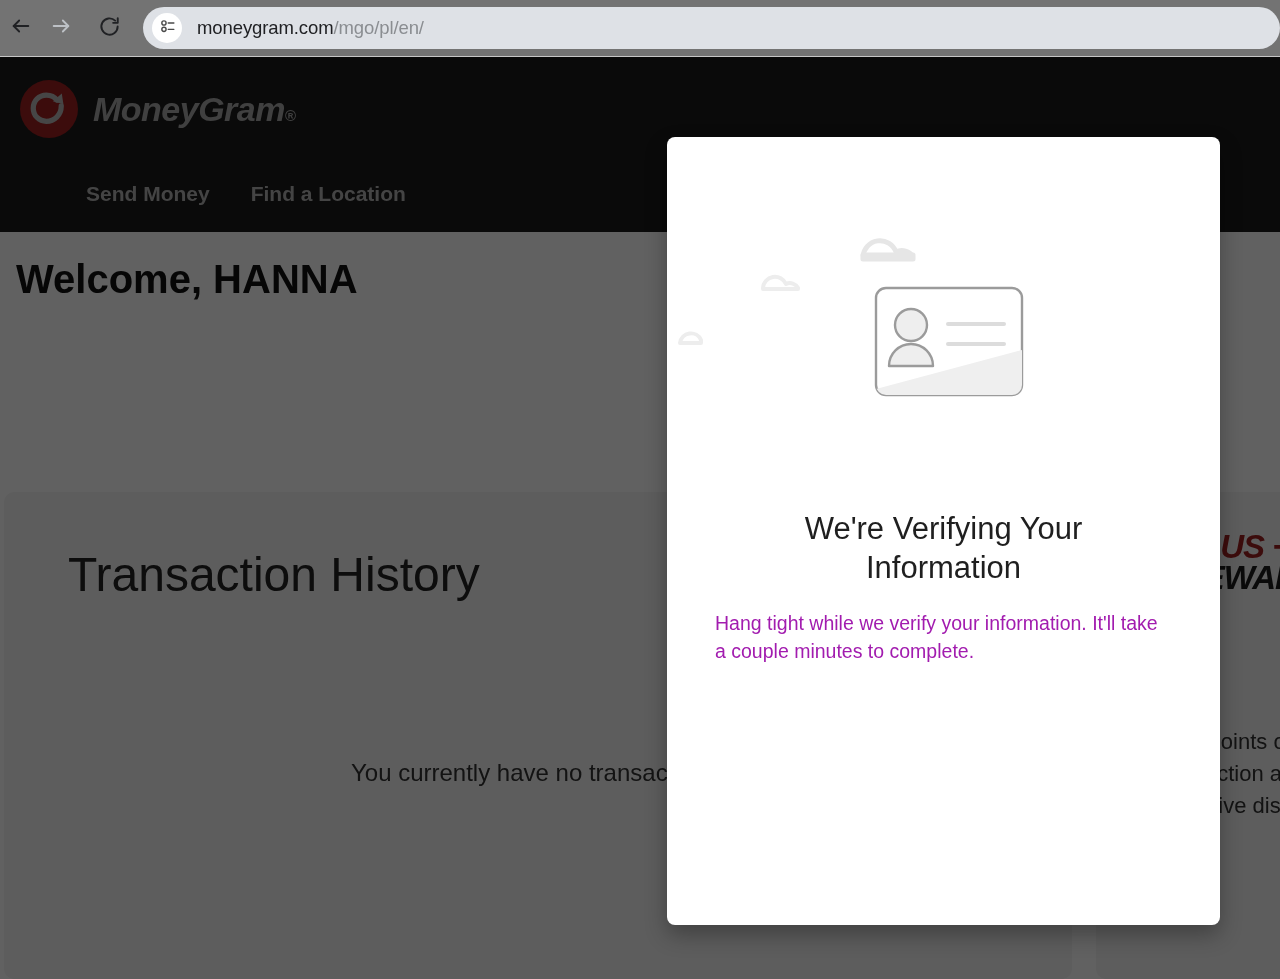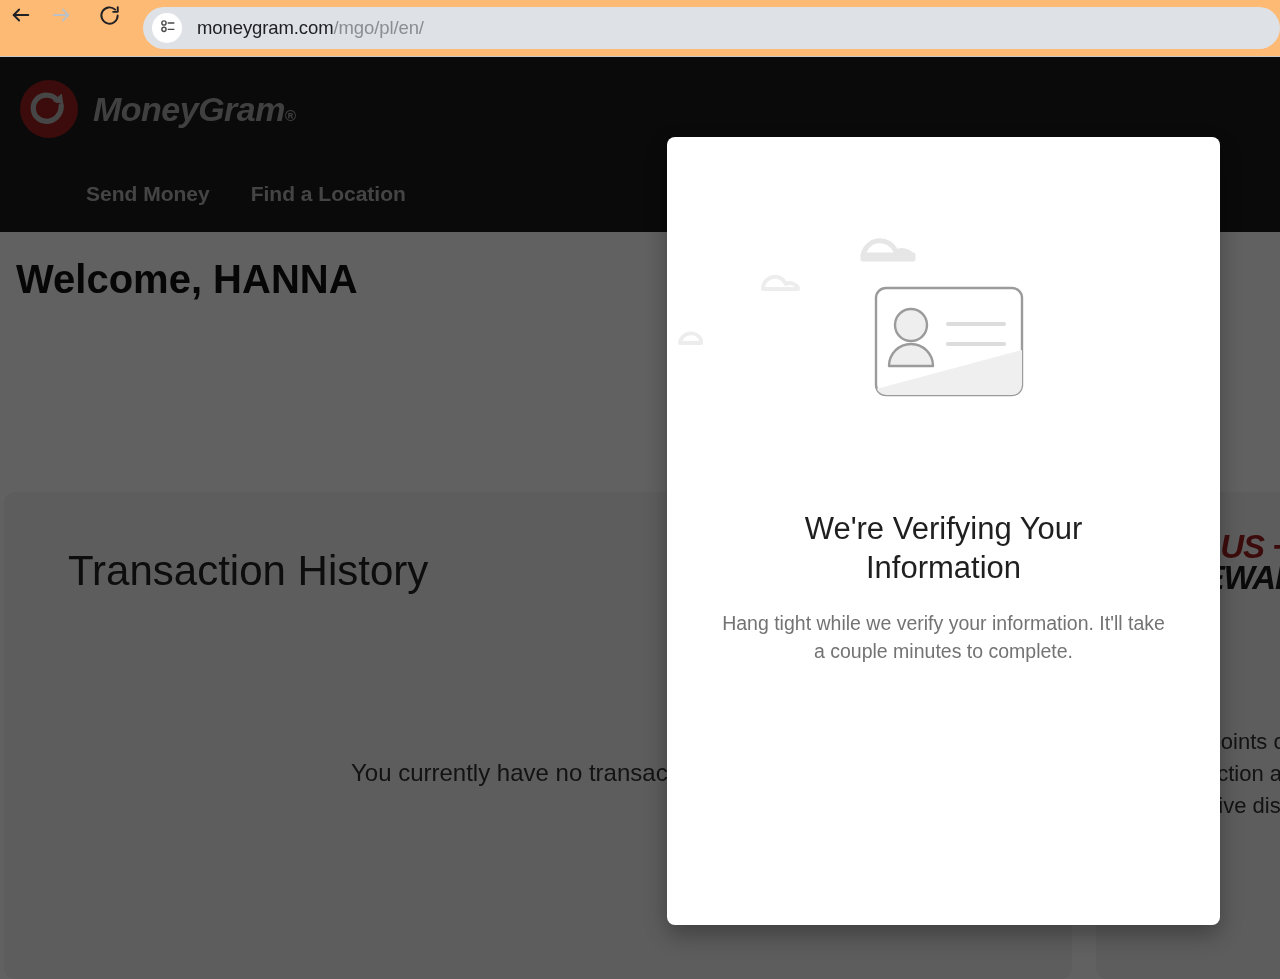--- a/index.html
+++ b/index.html
@@ -13,25 +13,25 @@
     font-family: "Liberation Sans", sans-serif;
     background: #ffffff;
   }
 
   
   #browser-chrome {
     position: absolute;
     top: 0; left: 0;
     width: 1280px;
     height: 57px;
-    background: #fdba74;
+    background: #737373;
     border-bottom: 1px solid #c7c7c7;
     box-sizing: border-box;
     display: flex;
-    align-items: flex-start;
+    align-items: center;
   }
   .nav-btn {
     width: 34px;
     height: 34px;
     display: flex;
     align-items: center;
     justify-content: center;
     margin-left: 6px;
     border-radius: 50%;
   }
@@ -159,21 +159,21 @@
     top: 260px;
     width: 1068px;
     height: 487px;
     background: #f4f4f4;
     border-radius: 10px;
   }
   #transaction-history-title {
     position: absolute;
     left: 64px;
     top: 55px;
-    font-size: 42px;
+    font-size: 48px;
     color: #222222;
     white-space: nowrap;
   }
   #transaction-empty-text {
     position: absolute;
     left: 0;
     top: 267px;
     width: 100%;
     text-align: center;
     font-size: 24px;
@@ -260,24 +260,24 @@
     font-size: 31px;
     line-height: 1.26;
     color: #1f1f1f;
     font-weight: 400;
   }
   #modal-subtitle {
     position: absolute;
     left: 48px;
     top: 472px;
     width: 457px;
-    text-align: center;
+    text-align: left;
     font-size: 19.5px;
     line-height: 1.45;
-    color: #737373;
+    color: #a21caf;
   }
 </style>
 </head>
 <body>
 
 <div id="browser-chrome">
 
   <div class="nav-btn" id="back-button">
     <span>
       <svg width="22" height="22" viewBox="0 0 24 24" fill="none" stroke="#202124" stroke-width="2" stroke-linecap="round" stroke-linejoin="round">

